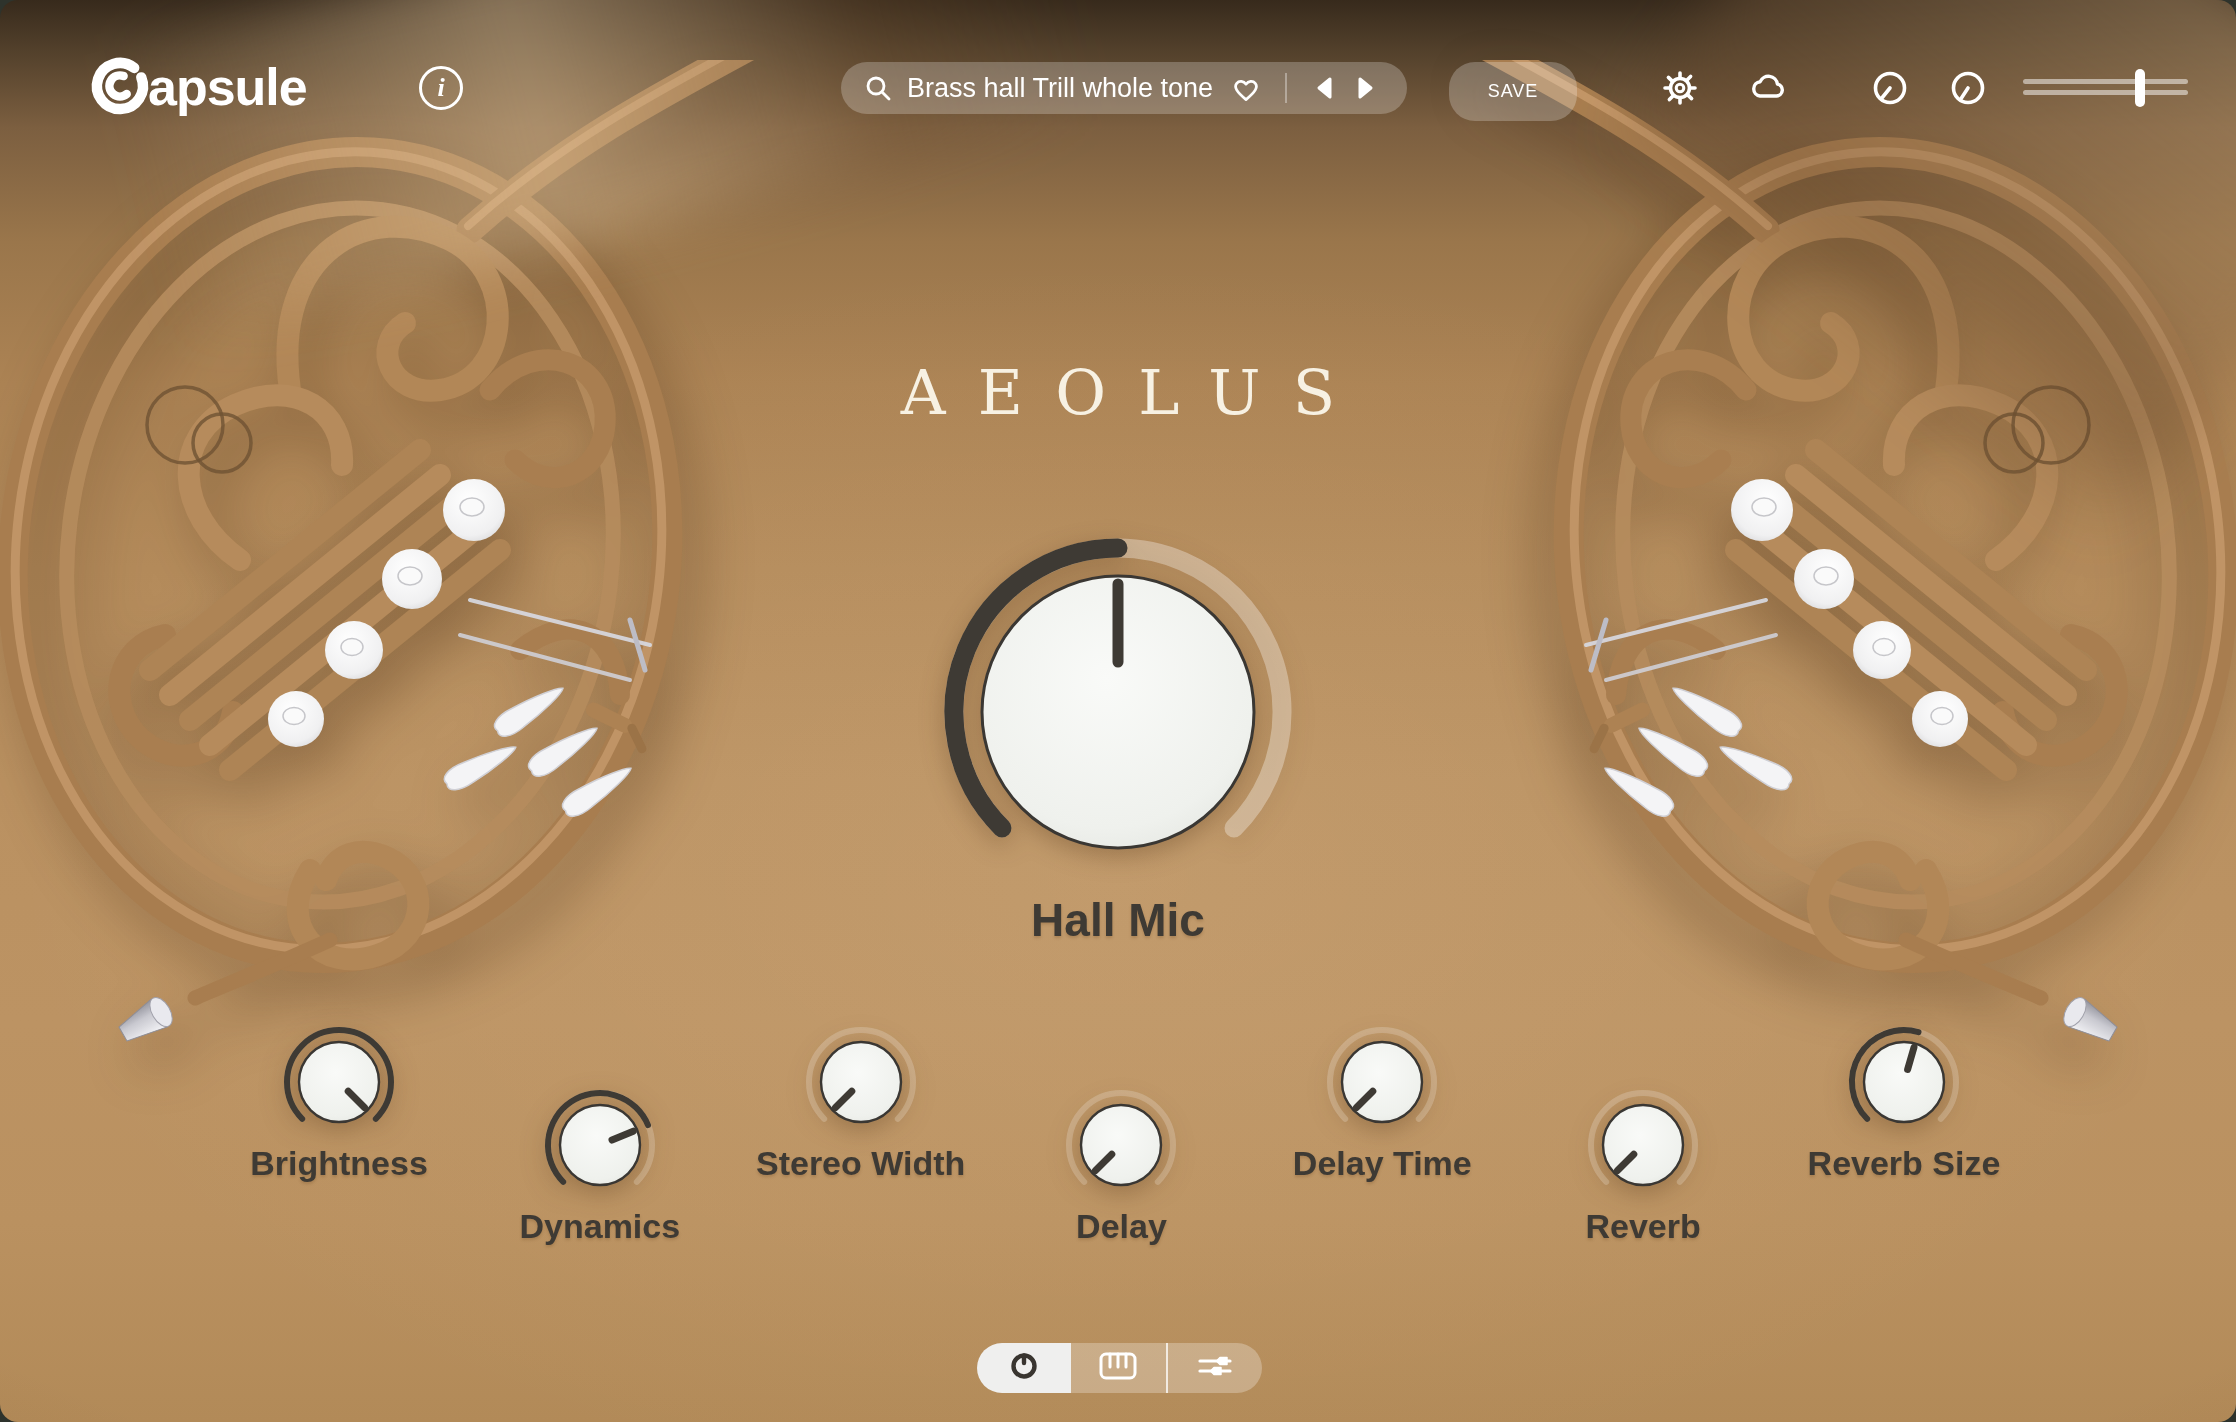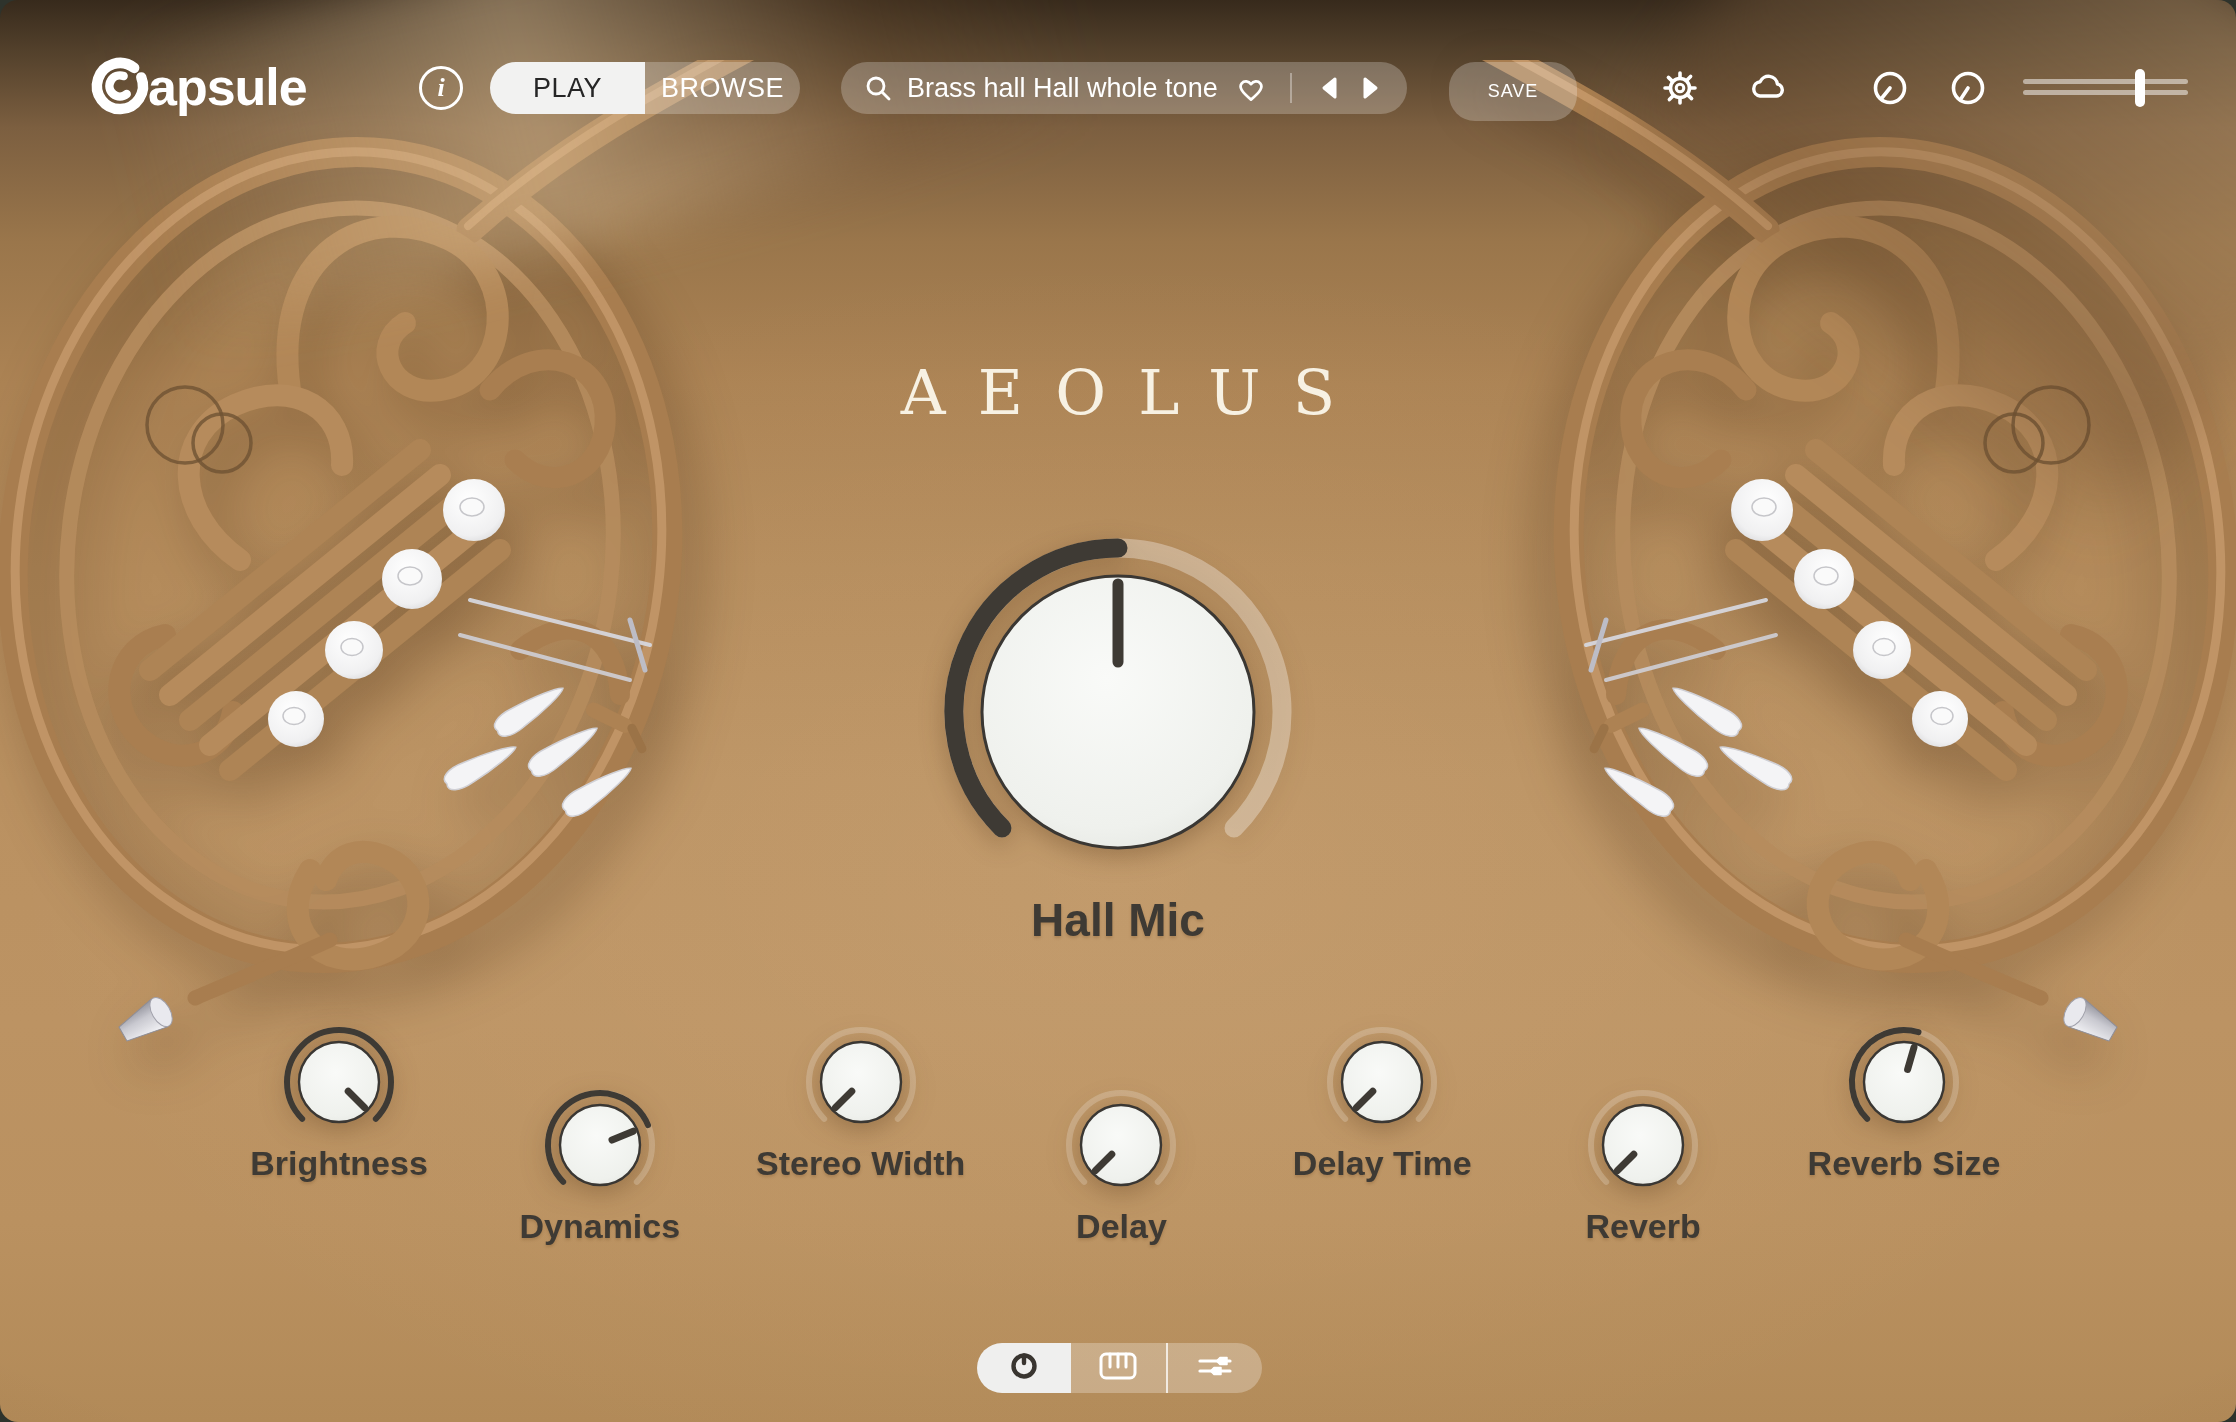--- a/index.html
+++ b/index.html
@@ -178,33 +178,29 @@
           <path d="M 42.7 44.0 A 10.5 10.5 0 1 1 39.6 26.1" stroke-width="8.5"></path>
         </g>
         <text x="64" y="55" fill="#fff" font-family="Liberation Sans, DejaVu Sans, sans-serif" font-size="52" font-weight="700" letter-spacing="-1">apsule</text>
       </svg>
     </div>
 
     <div class="info-btn">
         <span>i</span>
       </div>
 
-    <div class="tabs">
-      <div class="tab active">PLAY</div>
-      <div class="tab">BROWSE</div>
-    </div>
 
     <div class="search">
       <span class="sicon">
         <svg width="30" height="30" viewBox="0 0 30 30" fill="none" stroke="#fff" stroke-width="2.8" stroke-linecap="round">
           <circle cx="13" cy="13" r="8"></circle>
             <path d="M 19.5 19.5 L 26 26"></path>
         </svg>
       </span>
-      <span class="txt">Brass hall Hall whole tone</span>
+      <span class="txt">Brass hall Trill whole tone</span>
       <span class="hicon">
         <svg width="34" height="30" viewBox="0 0 24 22" fill="none" stroke="#fff" stroke-width="2" stroke-linejoin="round">
           <path d="M12 19.5 C 5 13.8 3 10.3 5.2 7.6 C 7 5.4 10.3 5.8 12 8.2 C 13.7 5.8 17 5.4 18.8 7.6 C 21 10.3 19 13.8 12 19.5 Z"></path>
         </svg>
       </span>
       <span class="sdivider"></span>
       <span class="arrow">
         <svg width="20" height="24" viewBox="0 0 20 24">
             <polygon points="15,3 4,12 15,21" fill="#fff" stroke="#fff" stroke-width="3" stroke-linejoin="round"></polygon>
           </svg>

